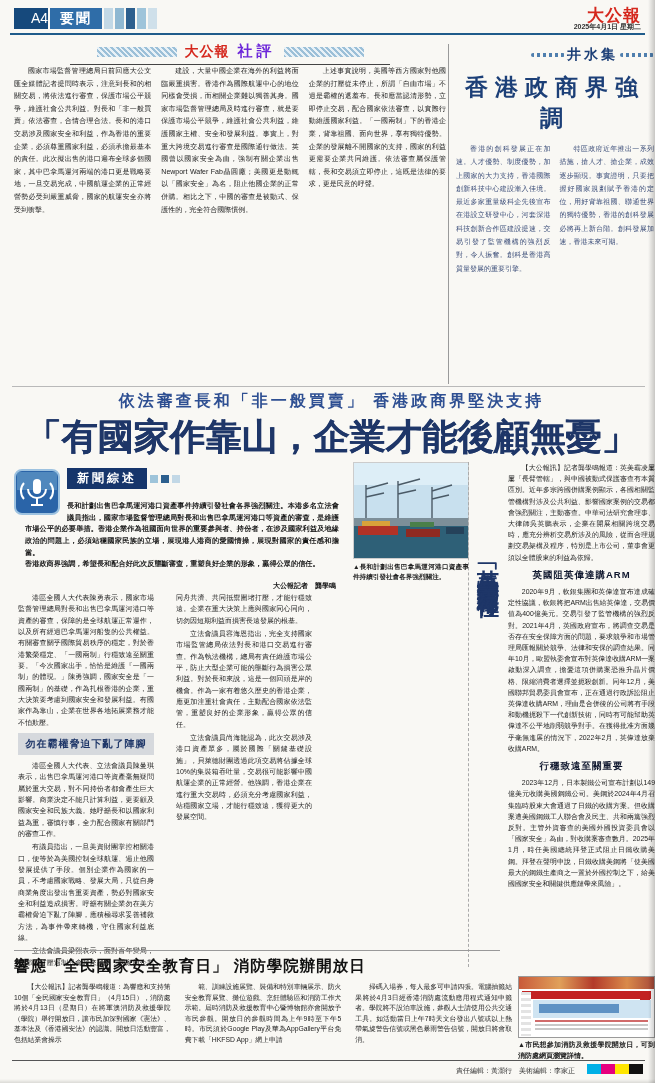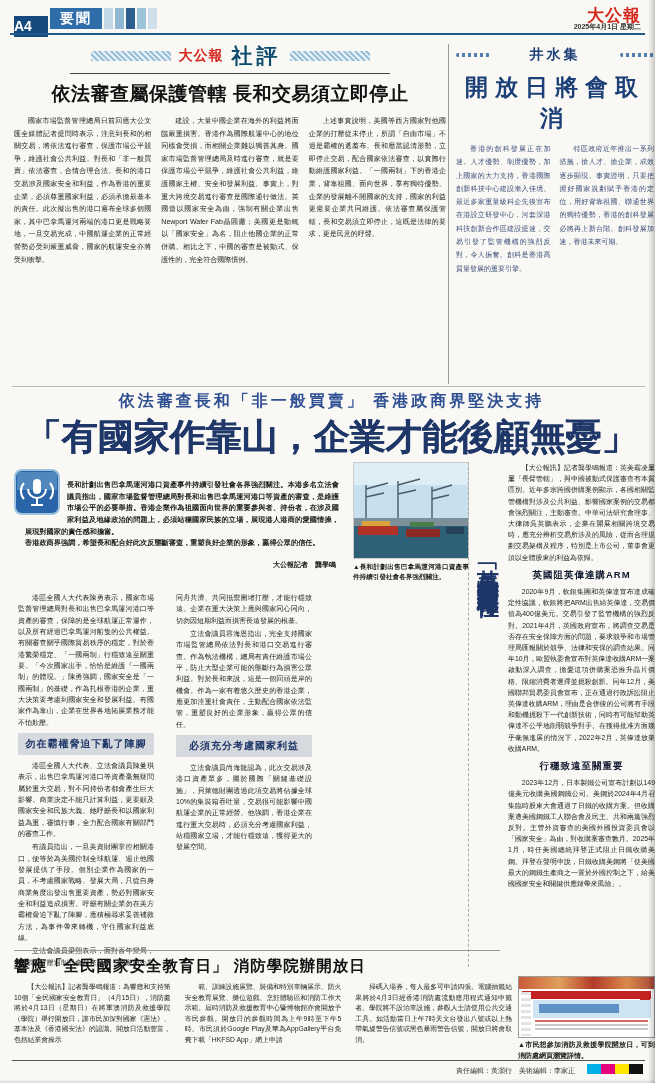--- a/index.html
+++ b/index.html
@@ -2,44 +2,44 @@
 <html><head>
 <meta charset="utf-8">
 <style>
   html,body{margin:0;padding:0;}
   body{width:655px;height:1083px;position:relative;background:#f9f8f4;overflow:hidden;
        font-family:"Liberation Sans",sans-serif;color:#222;}
   *{box-sizing:border-box;}
   .abs{position:absolute;}
   
   .hdr-line{left:10px;top:33px;width:635px;border-top:2px solid #1f5c8b;}
-  .pageno{left:14px;top:16px;width:34px;height:21px;background:#16497c;color:#fff;
-          font-weight:bold;font-size:14px;text-align:left;line-height:21px;}
+  .pageno{left:14px;top:8px;width:34px;height:21px;background:#16497c;color:#fff;
+          font-weight:normal;font-size:14px;text-align:right;line-height:21px;}
   .secname{left:50px;top:8px;width:52px;height:21px;background:#2f6da8;color:#fff;
            font-weight:bold;font-size:14px;text-align:center;line-height:21px;letter-spacing:2px;}
   .sq-row{left:104px;top:8px;height:21px;display:flex;gap:2px;}
   .sq-row span{width:9px;height:21px;display:inline-block;}
   .masthead{right:14px;top:4px;color:#d5281e;font-weight:900;font-size:17px;
             letter-spacing:1px;font-family:"Liberation Serif",serif;}
   .dateline{right:14px;top:22px;font-size:7px;color:#333;font-weight:bold;}
   
   .ed-blk{left:14px;top:42px;width:432px;}
   .ed-brandrow{display:flex;align-items:center;justify-content:center;gap:8px;
                border-bottom:1.5px solid #444;padding-bottom:3px;width:320px;margin:0 auto;}
   .hatch{width:80px;height:10px;background:repeating-linear-gradient(45deg,#9cc0d8 0 2px,#e8f1f7 2px 4px);}
   .ed-brand{color:#d5281e;font-weight:900;font-size:14px;font-family:"Liberation Serif",serif;letter-spacing:1px;}
-  .ed-label{color:#0c4a6e;font-weight:900;font-size:21px;letter-spacing:4px;}
+  .ed-label{color:#6d28d9;font-weight:900;font-size:15px;letter-spacing:4px;}
   .ed-headline{font-size:19px;font-weight:900;color:#111;text-align:center;margin:7px 0 8px 0;letter-spacing:0.5px;}
   .ed-cols{display:flex;gap:10px;height:278px;overflow:hidden;}
   .ed-col{flex:1;font-size:7px;line-height:1.8;text-align:justify;color:#222;}
   .ed-col p{margin:0;text-indent:2em;}
   .vdiv{left:448px;top:44px;height:340px;border-left:1px solid #9a9a9a;}
   
   .jsj{left:456px;top:46px;width:198px;}
-  .jsj-titlerow{display:flex;align-items:center;justify-content:space-between;gap:14px;}
+  .jsj-titlerow{display:flex;align-items:center;justify-content:flex-end;gap:2px;}
   .wave{width:34px;height:4px;border-radius:2px;
         background:repeating-linear-gradient(90deg,#4f7fae 0 3px,transparent 3px 6px);}
   .jsj-title{color:#1c3f77;font-weight:900;font-size:14px;letter-spacing:3px;}
   .jsj-head{color:#1c3f77;font-family:"Liberation Serif",serif;font-size:23px;
             text-align:center;letter-spacing:7px;margin:8px 0 9px 0;font-weight:bold;}
   .jsj-cols{display:flex;gap:9px;height:228px;overflow:hidden;}
   .jsj-col{flex:1;font-size:7px;line-height:1.9;text-align:justify;
            color:#3a4c78;font-family:"Liberation Serif",serif;}
   .jsj-col p{margin:0;text-indent:2em;}
   
@@ -122,42 +122,41 @@
   <div class="abs dateline">2025年4月1日  星期二</div>
   <div class="abs hdr-line"></div>
 
   <div class="abs ed-blk">
     <div class="ed-brandrow">
       <span class="hatch"></span>
       <span class="ed-brand">大公報</span>
       <span class="ed-label">社評</span>
       <span class="hatch"></span>
     </div>
-    <div class="ed-headline">依法審查屬保護管轄 長和交易須立即停止</div>
     <div class="ed-cols">
       <div class="ed-col">
           <p>國家市場監督管理總局日前回應大公文匯全媒體記者提問時表示，注意到長和的相關交易，將依法進行審查，保護市場公平競爭，維護社會公共利益。對長和「非一般買賣」依法審查，合情合理合法。長和的港口交易涉及國家安全和利益，作為香港的重要企業，必須尊重國家利益，必須承擔最基本的責任。此次擬出售的港口遍布全球多個國家，其中巴拿馬運河兩端的港口更是戰略要地，一旦交易完成，中國航運企業的正常經營勢必受到嚴重威脅，國家的航運安全亦將受到衝擊。</p>
         </div>
       <div class="ed-col">
           <p>建設，大量中國企業在海外的利益將面臨嚴重損害。香港作為國際航運中心的地位同樣會受損，而相關企業難以獨善其身。國家市場監督管理總局及時進行審查，就是要保護市場公平競爭，維護社會公共利益，維護國家主權、安全和發展利益。事實上，對重大跨境交易進行審查是國際通行做法。英國曾以國家安全為由，強制有關企業出售Newport Wafer Fab晶圓廠；美國更是動輒以「國家安全」為名，阻止他國企業的正常併購。相比之下，中國的審查是被動式、保護性的，完全符合國際慣例。</p>
         </div>
       <div class="ed-col">
           <p>上述事實說明，美國等西方國家對他國企業的打壓從未停止，所謂「自由市場」不過是霸權的遮羞布。長和應當認清形勢，立即停止交易，配合國家依法審查，以實際行動維護國家利益。「一國兩制」下的香港企業，背靠祖國、面向世界，享有獨特優勢。企業的發展離不開國家的支持，國家的利益更需要企業共同維護。依法審查屬保護管轄，長和交易須立即停止，這既是法律的要求，更是民意的呼聲。</p>
         </div>
     </div>
   </div>
   <div class="abs vdiv"></div>
 
   <div class="abs jsj">
     <div class="jsj-titlerow">
       <span class="wave"></span>
       <span class="jsj-title">井水集</span>
       <span class="wave"></span>
     </div>
-    <div class="jsj-head">開放日將會取消</div>
+    <div class="jsj-head">香港政商界強調</div>
     <div class="jsj-cols">
       <div class="jsj-col">
           <p>香港的創科發展正在加速。人才優勢、制度優勢，加上國家的大力支持，香港國際創新科技中心建設漸入佳境。最近多家重量級科企先後宣布在港設立研發中心，河套深港科技創新合作區建設提速，交易引發了監管機構的強烈反對，令人振奮。創科是香港高質量發展的重要引擎。</p>
         </div>
       <div class="jsj-col">
           <p>特區政府近年推出一系列措施，搶人才、搶企業，成效逐步顯現。事實證明，只要把握好國家規劃賦予香港的定位，用好背靠祖國、聯通世界的獨特優勢，香港的創科發展必將再上新台階。創科發展加速，香港未來可期。</p>
         </div>
     </div>
   </div>
 
@@ -171,20 +170,26 @@
         <rect x="1" y="1" width="44" height="44" rx="7" fill="#2a64a8" stroke="#9dc2e0" stroke-width="2"></rect>
         <rect x="3" y="3" width="40" height="18" fill="#7fb3d8" opacity="0.45"></rect>
         <rect x="19" y="10" width="8" height="15" rx="4" fill="#fff"></rect>
         <path d="M14 20 a9 9 0 0 0 18 0" fill="none" stroke="#fff" stroke-width="2"></path>
         <rect x="22" y="29" width="2" height="6" fill="#fff"></rect>
         <rect x="17" y="35" width="12" height="2" fill="#fff"></rect>
         <path d="M10 14 a12 12 0 0 0 0 16" fill="none" stroke="#fff" stroke-width="2"></path>
         <path d="M36 14 a12 12 0 0 1 0 16" fill="none" stroke="#fff" stroke-width="2"></path>
       </svg>
     </span>
+    <div class="nb-labelrow">
+      <span class="nb-label">新聞綜述</span>
+      <span class="nb-sq" style="background:#9ec4da"></span>
+      <span class="nb-sq" style="background:#2c5f8e"></span>
+      <span class="nb-sq" style="background:#c2d8e6"></span>
+    </div>
     <p class="sum-text">長和計劃出售巴拿馬運河港口資產事件持續引發社會各界強烈關注。本港多名立法會議員指出，國家市場監督管理總局對長和出售巴拿馬運河港口等資產的審查，是維護市場公平的必要舉措。香港企業作為祖國面向世界的重要參與者、持份者，在涉及國家利益及地緣政治的問題上，必須站穩國家民族的立場，展現港人港商的愛國情操，展現對國家的責任感和擔當。
 香港政商界強調，希望長和配合好此次反壟斷審查，重塑良好企業的形象，贏得公眾的信任。</p>
     <div class="sum-byline">大公報記者　龔學鳴</div>
   </div>
 
   <div class="abs photo">
     <svg width="114" height="95" viewBox="0 0 114 95">
       <rect width="114" height="60" fill="#c8e0ee"></rect>
       <rect y="0" width="114" height="22" fill="#ddeef7"></rect>
       <g stroke="#4a5a66" stroke-width="1.4" fill="none">
@@ -203,21 +208,20 @@
   </div>
   <div class="abs caption">▲長和計劃出售巴拿馬運河港口資產事件持續引發社會各界強烈關注。</div>
 
   <div class="abs mainflow">
     <p>港區全國人大代表陳勇表示，國家市場監督管理總局對長和出售巴拿馬運河港口等資產的審查，保障的是全球航運正常運作，以及所有經過巴拿馬運河船隻的公共權益。有關審查關乎國際貿易秩序的穩定，對於香港繁榮穩定、「一國兩制」行穩致遠至關重要。「今次國家出手，恰恰是維護『一國兩制』的體現。」陳勇強調，國家安全是「一國兩制」的基礎，作為扎根香港的企業，重大決策要考慮到國家安全和發展利益。有國家作為靠山，企業在世界各地拓展業務才能不怕欺壓。</p>
     <div class="gsub">勿在霸權脅迫下亂了陣腳</div>
     <p>港區全國人大代表、立法會議員陳曼琪表示，出售巴拿馬運河港口等資產毫無疑問屬於重大交易，對不同持份者都會產生巨大影響。商業決定不能只計算利益，更要顧及國家安全和民族大義。她呼籲長和以國家利益為重，審慎行事，全力配合國家有關部門的審查工作。</p>
     <p>有議員指出，一旦美資財團掌控相關港口，便等於為美國控制全球航運、遏止他國發展提供了手段。個別企業作為國家的一員，不考慮國家戰略、發展大局，只從自身商業角度出發出售重要資產，勢必對國家安全和利益造成損害。呼籲有關企業勿在美方霸權脅迫下亂了陣腳，應積極尋求妥善補救方法，為事件帶來轉機，守住國家利益底線。</p>
     <p>立法會議員梁熙表示，面對百年變局，外部的打壓遏制只會越來越多，國家與企業同舟共濟、共同抵禦圍堵打壓，才能行穩致遠。企業在重大決策上應與國家同心同向，切勿因短期利益而損害長遠發展的根基。</p>
     <p>立法會議員容海恩指出，完全支持國家市場監管總局依法對長和港口交易進行審查。作為執法機構，總局有責任維護市場公平，防止大型企業可能的壟斷行為損害公眾利益。對於長和來說，這是一個回頭是岸的機會。作為一家有着悠久歷史的香港企業，應更加注重社會責任，主動配合國家依法監管，重塑良好的企業形象，贏得公眾的信任。</p>
-    <div class="gsub">必須充分考慮國家利益</div>
     <p>立法會議員尚海龍認為，此次交易涉及港口資產眾多，屬於國際「關鍵基礎設施」，貝萊德財團透過此項交易將佔據全球10%的集裝箱吞吐量，交易很可能影響中國航運企業的正常經營。他強調，香港企業在進行重大交易時，必須充分考慮國家利益，站穩國家立場，才能行穩致遠，獲得更大的發展空間。</p>
   </div>
 
   <div class="abs side-rule"></div>
   <div class="abs vert-headline">英美「長臂管轄」盡顯霸權行徑</div>
   <div class="abs sidecol">
     <p>【大公報訊】記者龔學鳴報道：英美霸凌屢屢「長臂管轄」，與中國被動式保護審查有本質區別。近年多宗跨國併購案例顯示，各國相關監管機構對涉及公共利益、影響國家案例的交易都會強烈關注，主動審查。中華司法研究會理事、大律師吳英鵬表示，企業在開展相關跨境交易時，應充分辨析交易所涉及的風險，從而合理規劃交易架構及程序，特別是上市公司，董事會更須以全體股東的利益為依歸。</p>
     <div class="side-sub">英國阻英偉達購ARM</div>
     <p>2020年9月，軟銀集團和英偉達宣布達成確定性協議，軟銀將把ARM出售給英偉達，交易價值為400億美元。交易引發了監管機構的強烈反對。2021年4月，英國政府宣布，將調查交易是否存在安全保障方面的問題，要求競爭和市場管理局匯報關於競爭、法律和安保的調查結果。同年10月，歐盟執委會宣布對英偉達收購ARM一案啟動深入調查，擔憂這項併購案恐推升晶片價格、限縮消費者選擇並扼殺創新。同年12月，美國聯邦貿易委員會宣布，正在通過行政訴訟阻止英偉達收購ARM，理由是合併後的公司將有手段和動機扼殺下一代創新技術，同時有可能幫助英偉達不公平地削弱競爭對手。在獲得批准方面幾乎毫無進展的情況下，2022年2月，英偉達放棄收購ARM。</p>
     <div class="side-sub">行穩致遠至關重要</div>

